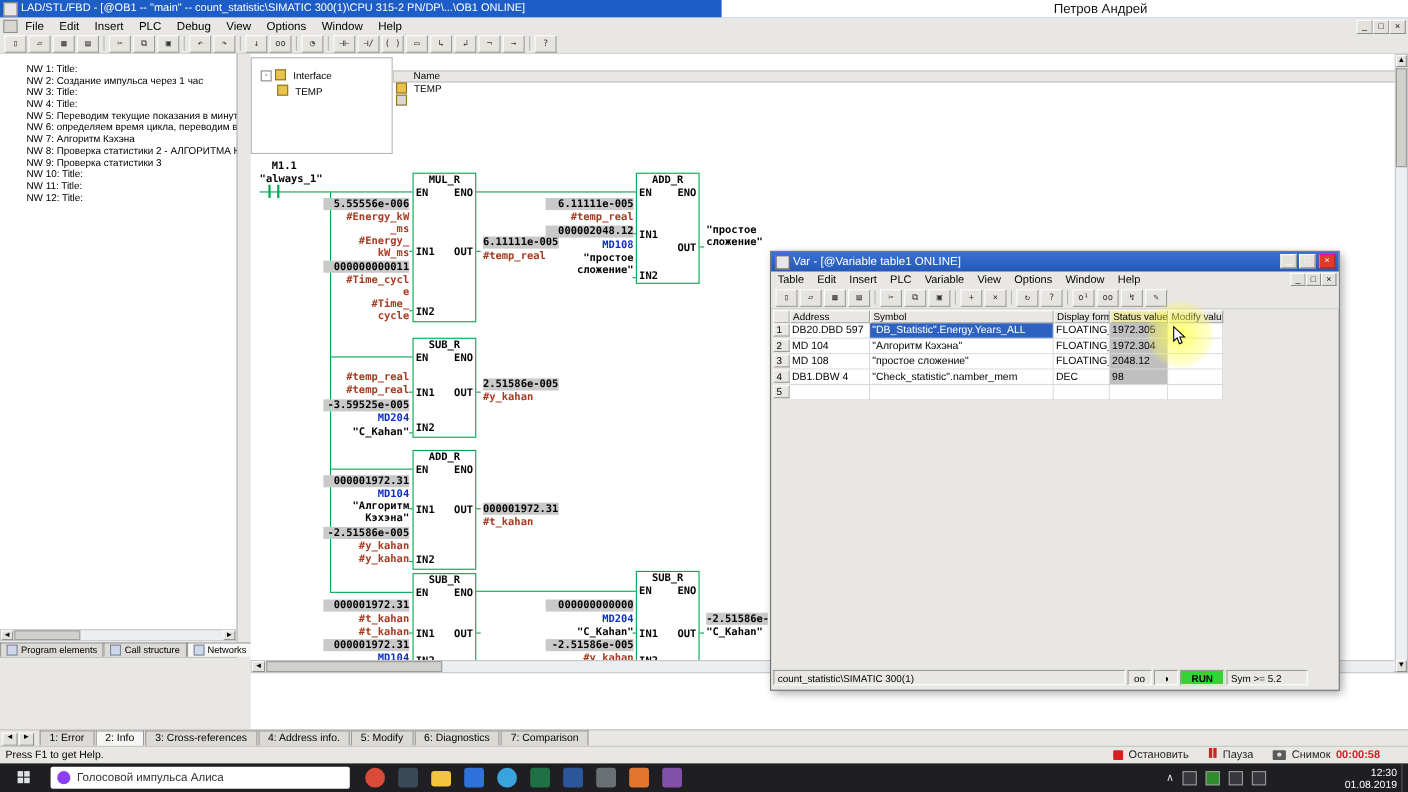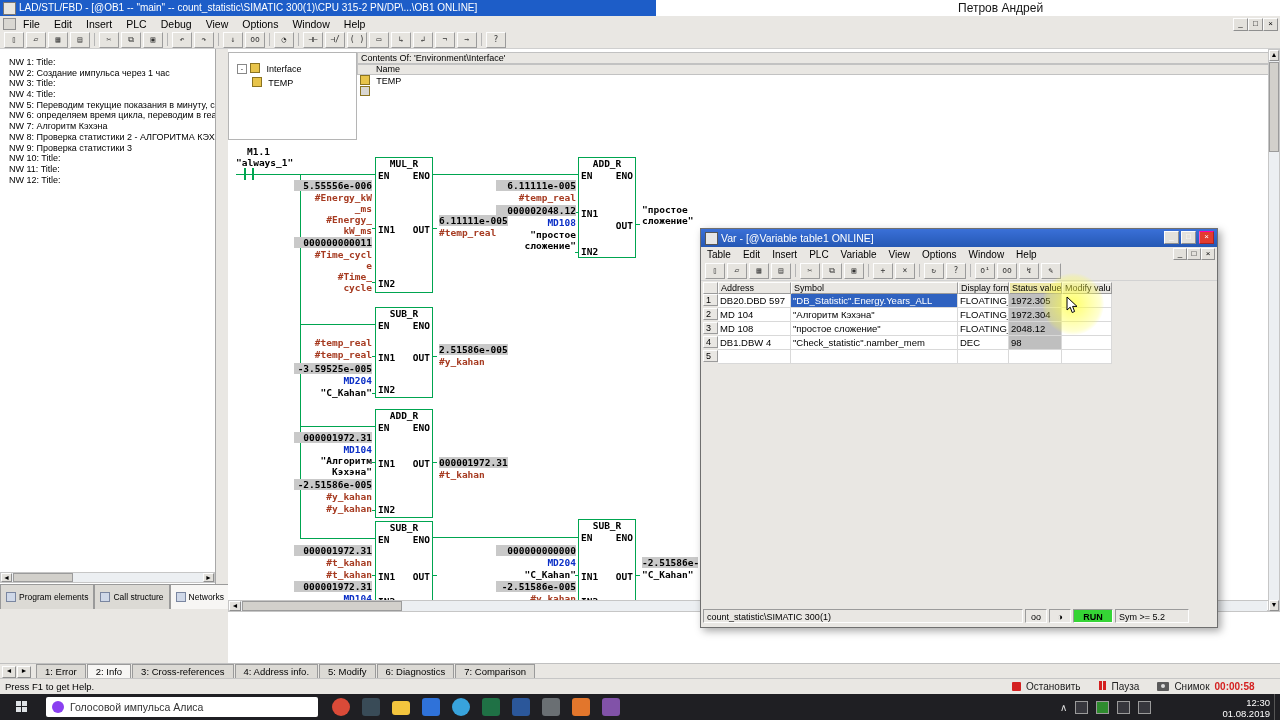--- a/index.html
+++ b/index.html
@@ -11,26 +11,26 @@
   
   .mb{left:0;top:16px;width:1280px;height:15px;background:#e9e7e3;display:flex;align-items:center;font-size:10.5px}
   .mi{padding:0 7px;cursor:default}
   .wbtn{width:13px;height:11px;border:1px solid;border-color:#fdfdfd #8f8f8f #8f8f8f #fdfdfd;background:#e3e1dc;font-size:8px;line-height:9px;text-align:center;margin-left:1px}
   
   .tbar{left:0;top:31px;width:1280px;height:18px;background:#e9e7e3;border-bottom:1px solid #cfcfcf;display:flex;align-items:center;padding-left:3px;box-sizing:border-box}
   .ic{width:18px;height:14px;border:1px solid;border-color:#fdfdfd #9b9b9b #9b9b9b #fdfdfd;background:#e6e4df;margin:0 1px;font:8px "DejaVu Sans Mono",monospace;display:flex;align-items:center;justify-content:center;color:#333;flex:none}
   .sep{width:1px;height:13px;background:#b5b5b5;margin:0 3px;flex:none}
   
   .lp{left:0;top:49px;width:216px;height:535px;background:#fff;border-right:1px solid #a8a8a8;box-sizing:border-box}
-  .lp .it{height:10.7px;line-height:10.7px;font-size:9px;padding-left:9px;white-space:nowrap;overflow:hidden}
+  .lp .it{height:10.7px;line-height:10.7px;font-size:9px;padding-left:24px;white-space:nowrap;overflow:hidden}
   .scrl{background:#eceff2;border:1px solid #c6c6c6;box-sizing:border-box}
   .sbtn{background:#e3e1dc;border:1px solid;border-color:#fdfdfd #8f8f8f #8f8f8f #fdfdfd;font-size:7px;line-height:8px;text-align:center;box-sizing:border-box}
   .thumb{background:#d2d0cb;border:1px solid #9b9b9b;box-sizing:border-box}
   .ltabs{left:0;top:584px;width:216px;height:14px;display:flex;background:#e9e7e3;border-bottom:1px solid #bbb;box-sizing:border-box}
-  .ltab{display:flex;align-items:center;gap:3px;padding:12px 5px;font-size:8.5px;border:1px solid #9a9a9a;border-bottom:none;background:#dcdad5;white-space:nowrap}
+  .ltab{display:flex;align-items:center;gap:3px;padding:0 5px;font-size:8.5px;border:1px solid #9a9a9a;border-bottom:none;background:#dcdad5;white-space:nowrap}
   .ltab.on{background:#f7f6f4}
   .lti{width:8px;height:8px;background:#cfd8e8;border:1px solid #7a86a0}
   
   .edit{left:228px;top:49px;width:1052px;height:614px;background:#fff}
   .ifpane{left:228px;top:52px;width:129px;height:88px;background:#fff;border:1px solid #b5b5b5;box-sizing:border-box;font-size:9px}
   .cbar{left:357px;top:52px;width:923px;height:12px;background:#e9e7e3;border:1px solid #c2c2c2;box-sizing:border-box;font-size:9px;line-height:10px;padding-left:3px}
   .nhead{left:357px;top:64px;width:923px;height:11px;background:#e9e7e3;border:1px solid #c2c2c2;box-sizing:border-box;font-size:9px;line-height:9px;padding-left:18px}
   .nrow{left:357px;height:11px;font-size:9px;line-height:11px}
   .tico{width:8px;height:8px;background:#e8c44a;border:1px solid #8b7320;display:inline-block;margin:0 4px 0 3px;vertical-align:-1px}
   
@@ -190,21 +190,20 @@
       <span class="a" style="left:0;top:1px;width:8px;height:8px;border:1px solid #888;background:#fff;font-size:7px;line-height:7px;text-align:center">-</span>
       <span class="tico" style="margin-left:13px"></span>
       <span>Interface</span>
     </div>
     <div class="a" style="left:20px;top:24px">
       <span class="tico"></span>
       <span>TEMP</span>
     </div>
   </div>
 
-  <div class="a cbar"><span>Contents Of: 'Environment\Interface'</span></div>
   <div class="a nhead"><span>Name</span></div>
   <div class="a nrow" style="top:75px;width:923px">
     <span class="tico"></span>
     <span>TEMP</span>
   </div>
   <div class="a nrow" style="top:86px;width:923px">
     <span class="tico" style="background:#d9d7d2"></span>
   </div>
 
   <div class="a fbd">

